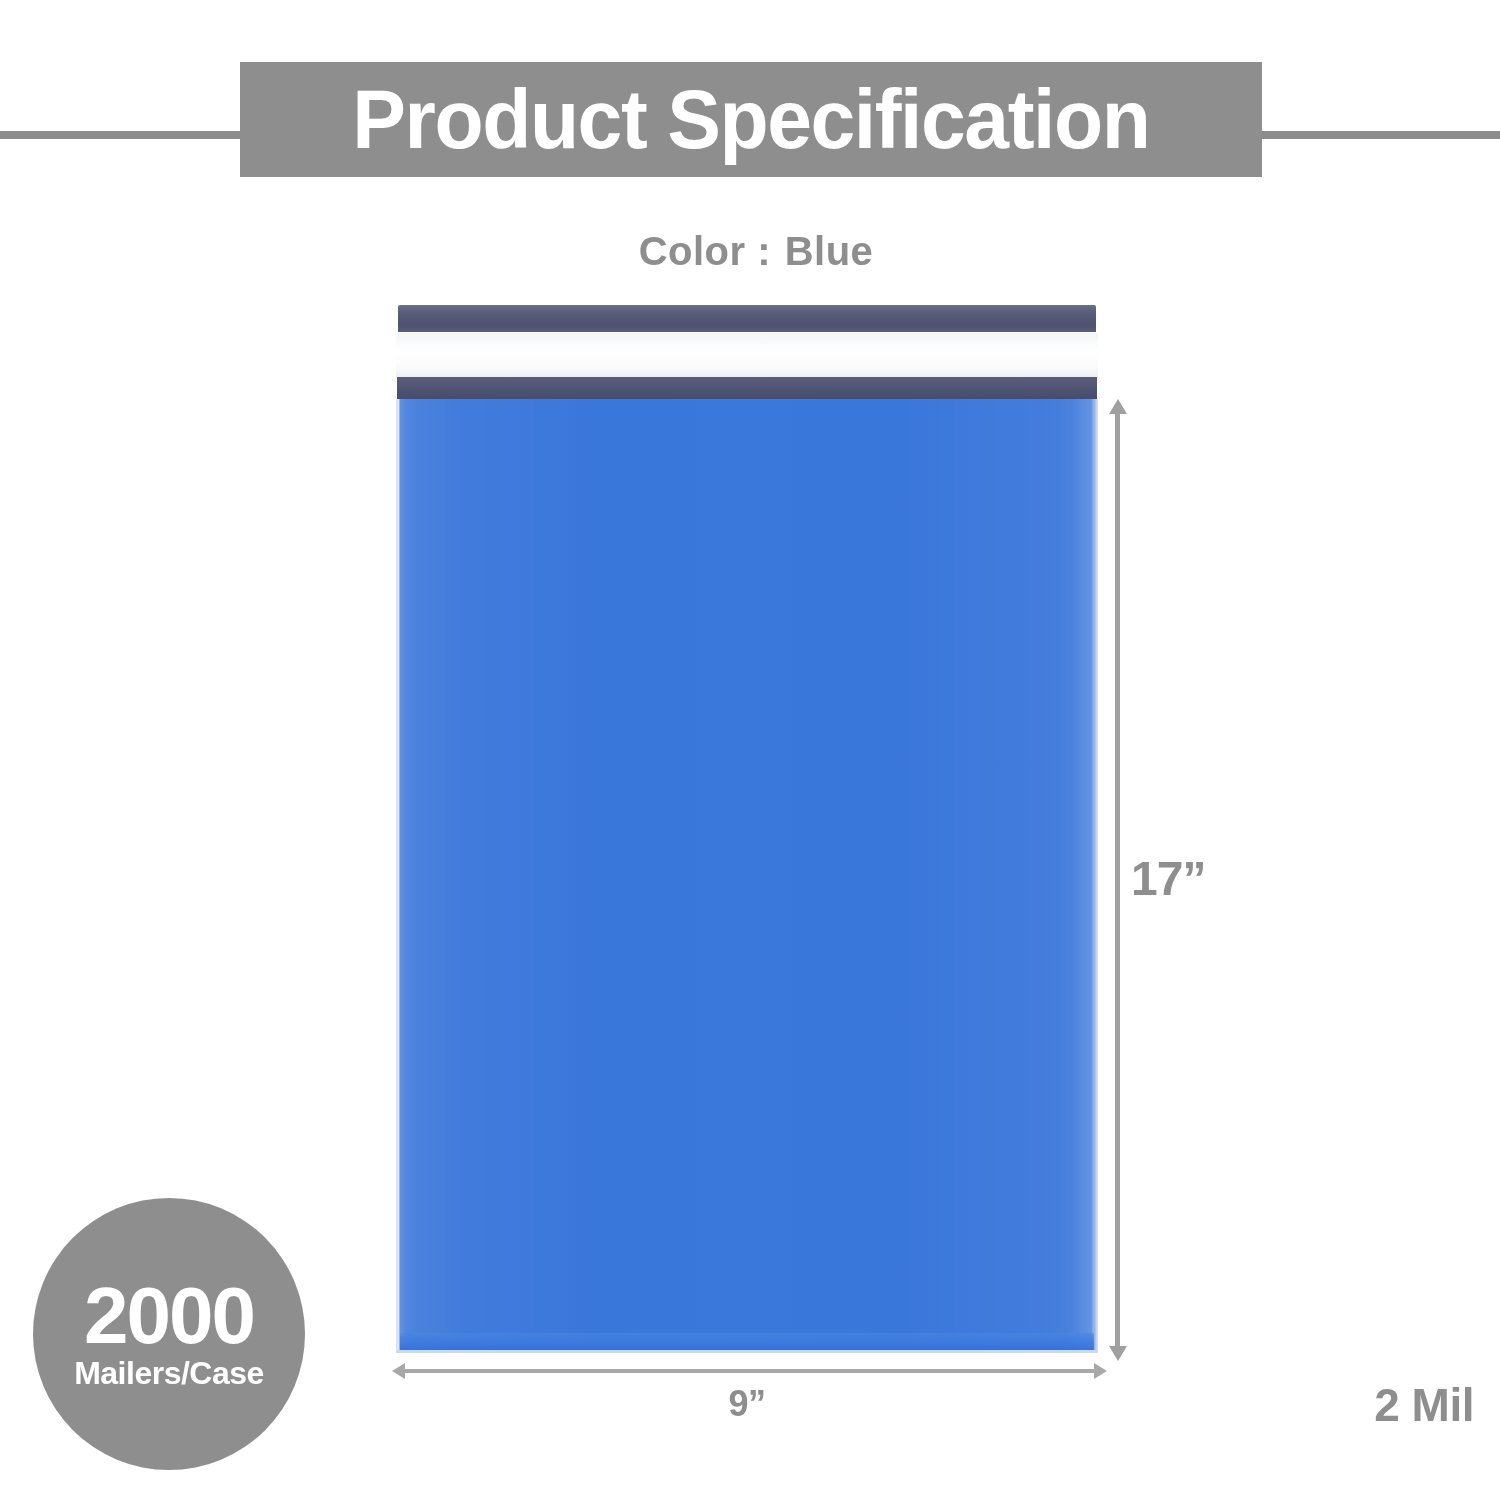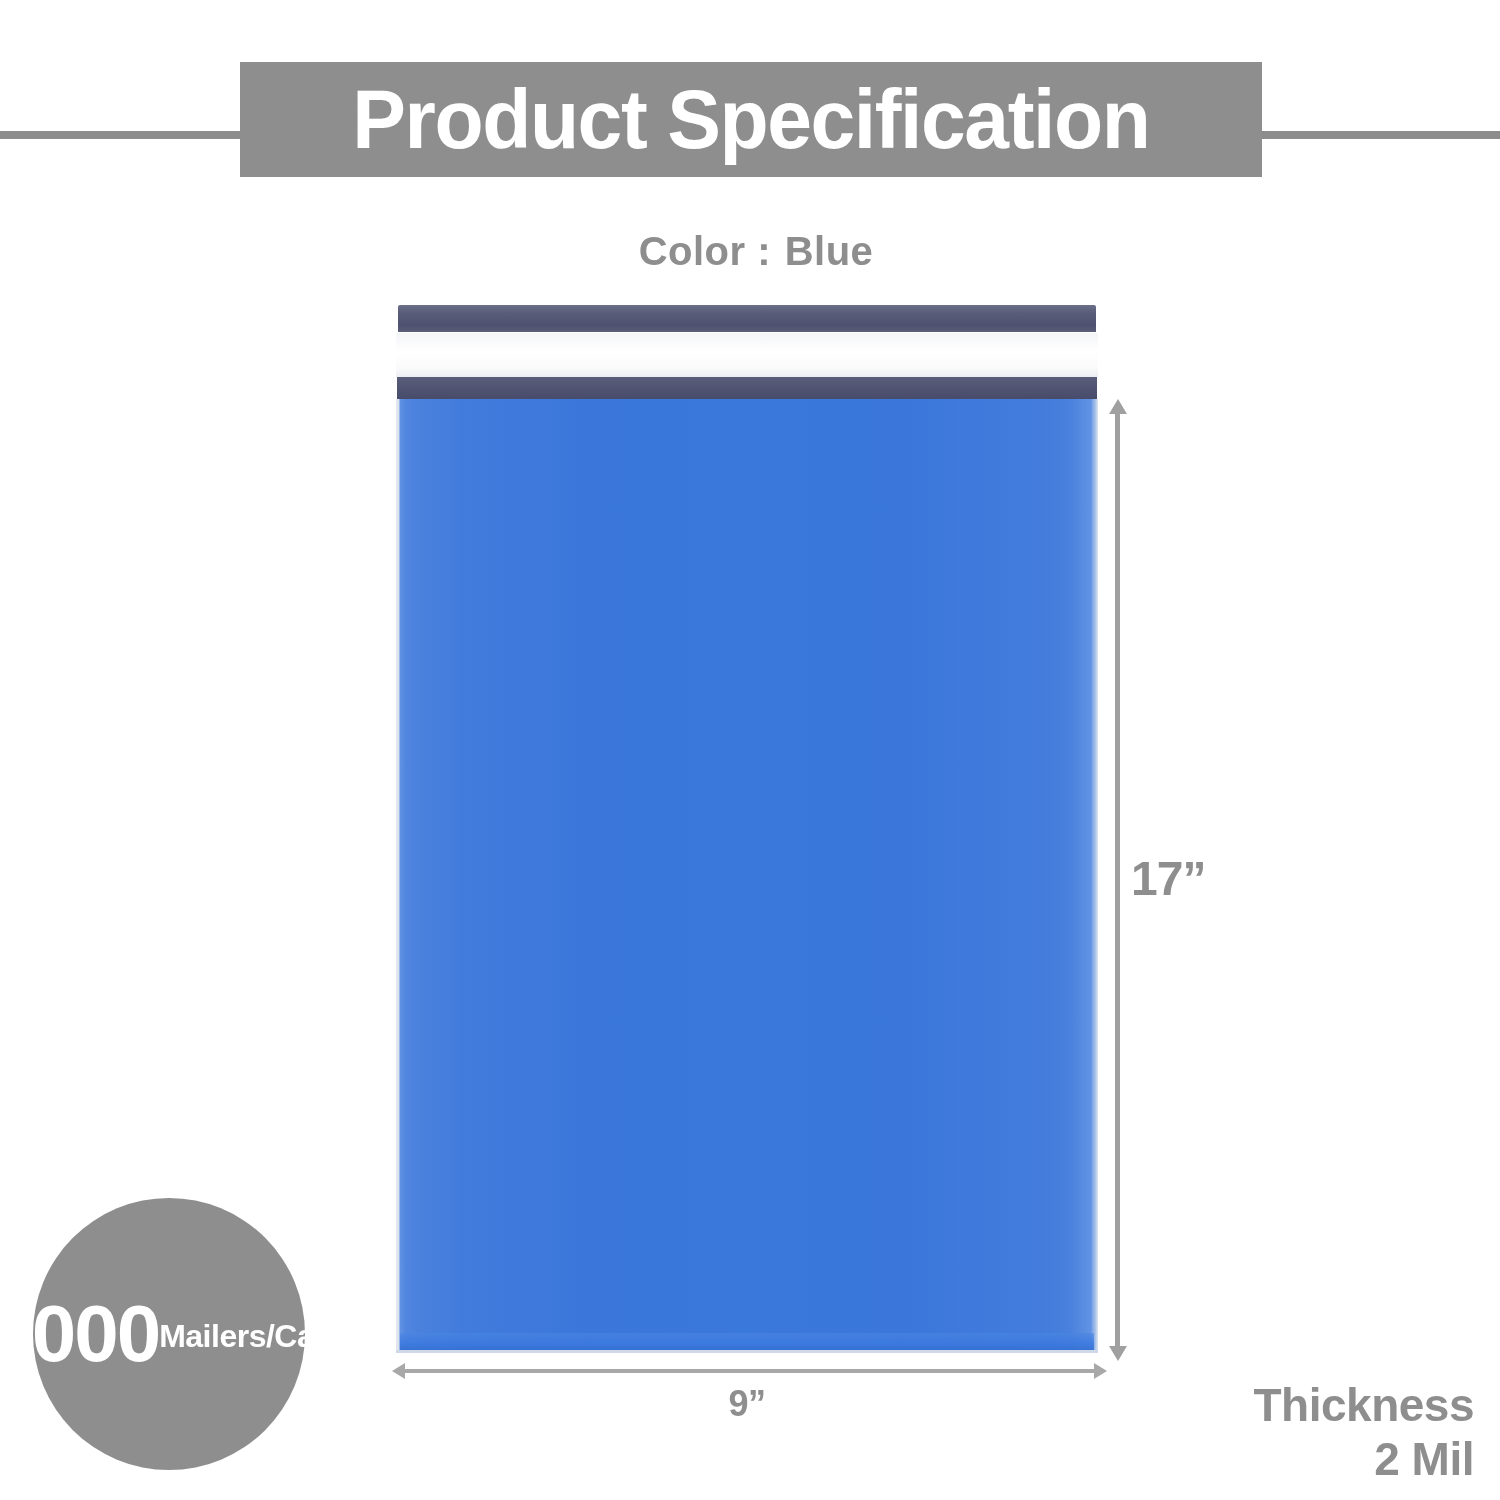--- a/index.html
+++ b/index.html
@@ -215,21 +215,21 @@
   
   #quantity-badge {
     position: absolute;
     left: 33px;
     top: 1198px;
     width: 272px;
     height: 272px;
     border-radius: 50%;
     background: #8e8e8e;
     display: flex;
-    flex-direction: row;
+    flex-direction: column;
     align-items: center;
     justify-content: center;
   }
   #badge-count {
     color: #ffffff;
     font-size: 80px;
     font-weight: bold;
     line-height: 0.92;
     letter-spacing: -2px;
     white-space: nowrap;
@@ -296,15 +296,14 @@
   <div class="arrow-right"></div>
 </div>
 <div id="dim-width-label">9”</div>
 
 <div id="quantity-badge">
   <div id="badge-count">2000</div>
   <div id="badge-unit">Mailers/Case</div>
 </div>
 
 <div id="thickness-block">
-  <div>Thickness</div>
   <div>2 Mil</div>
 </div>
 
 </body></html>

